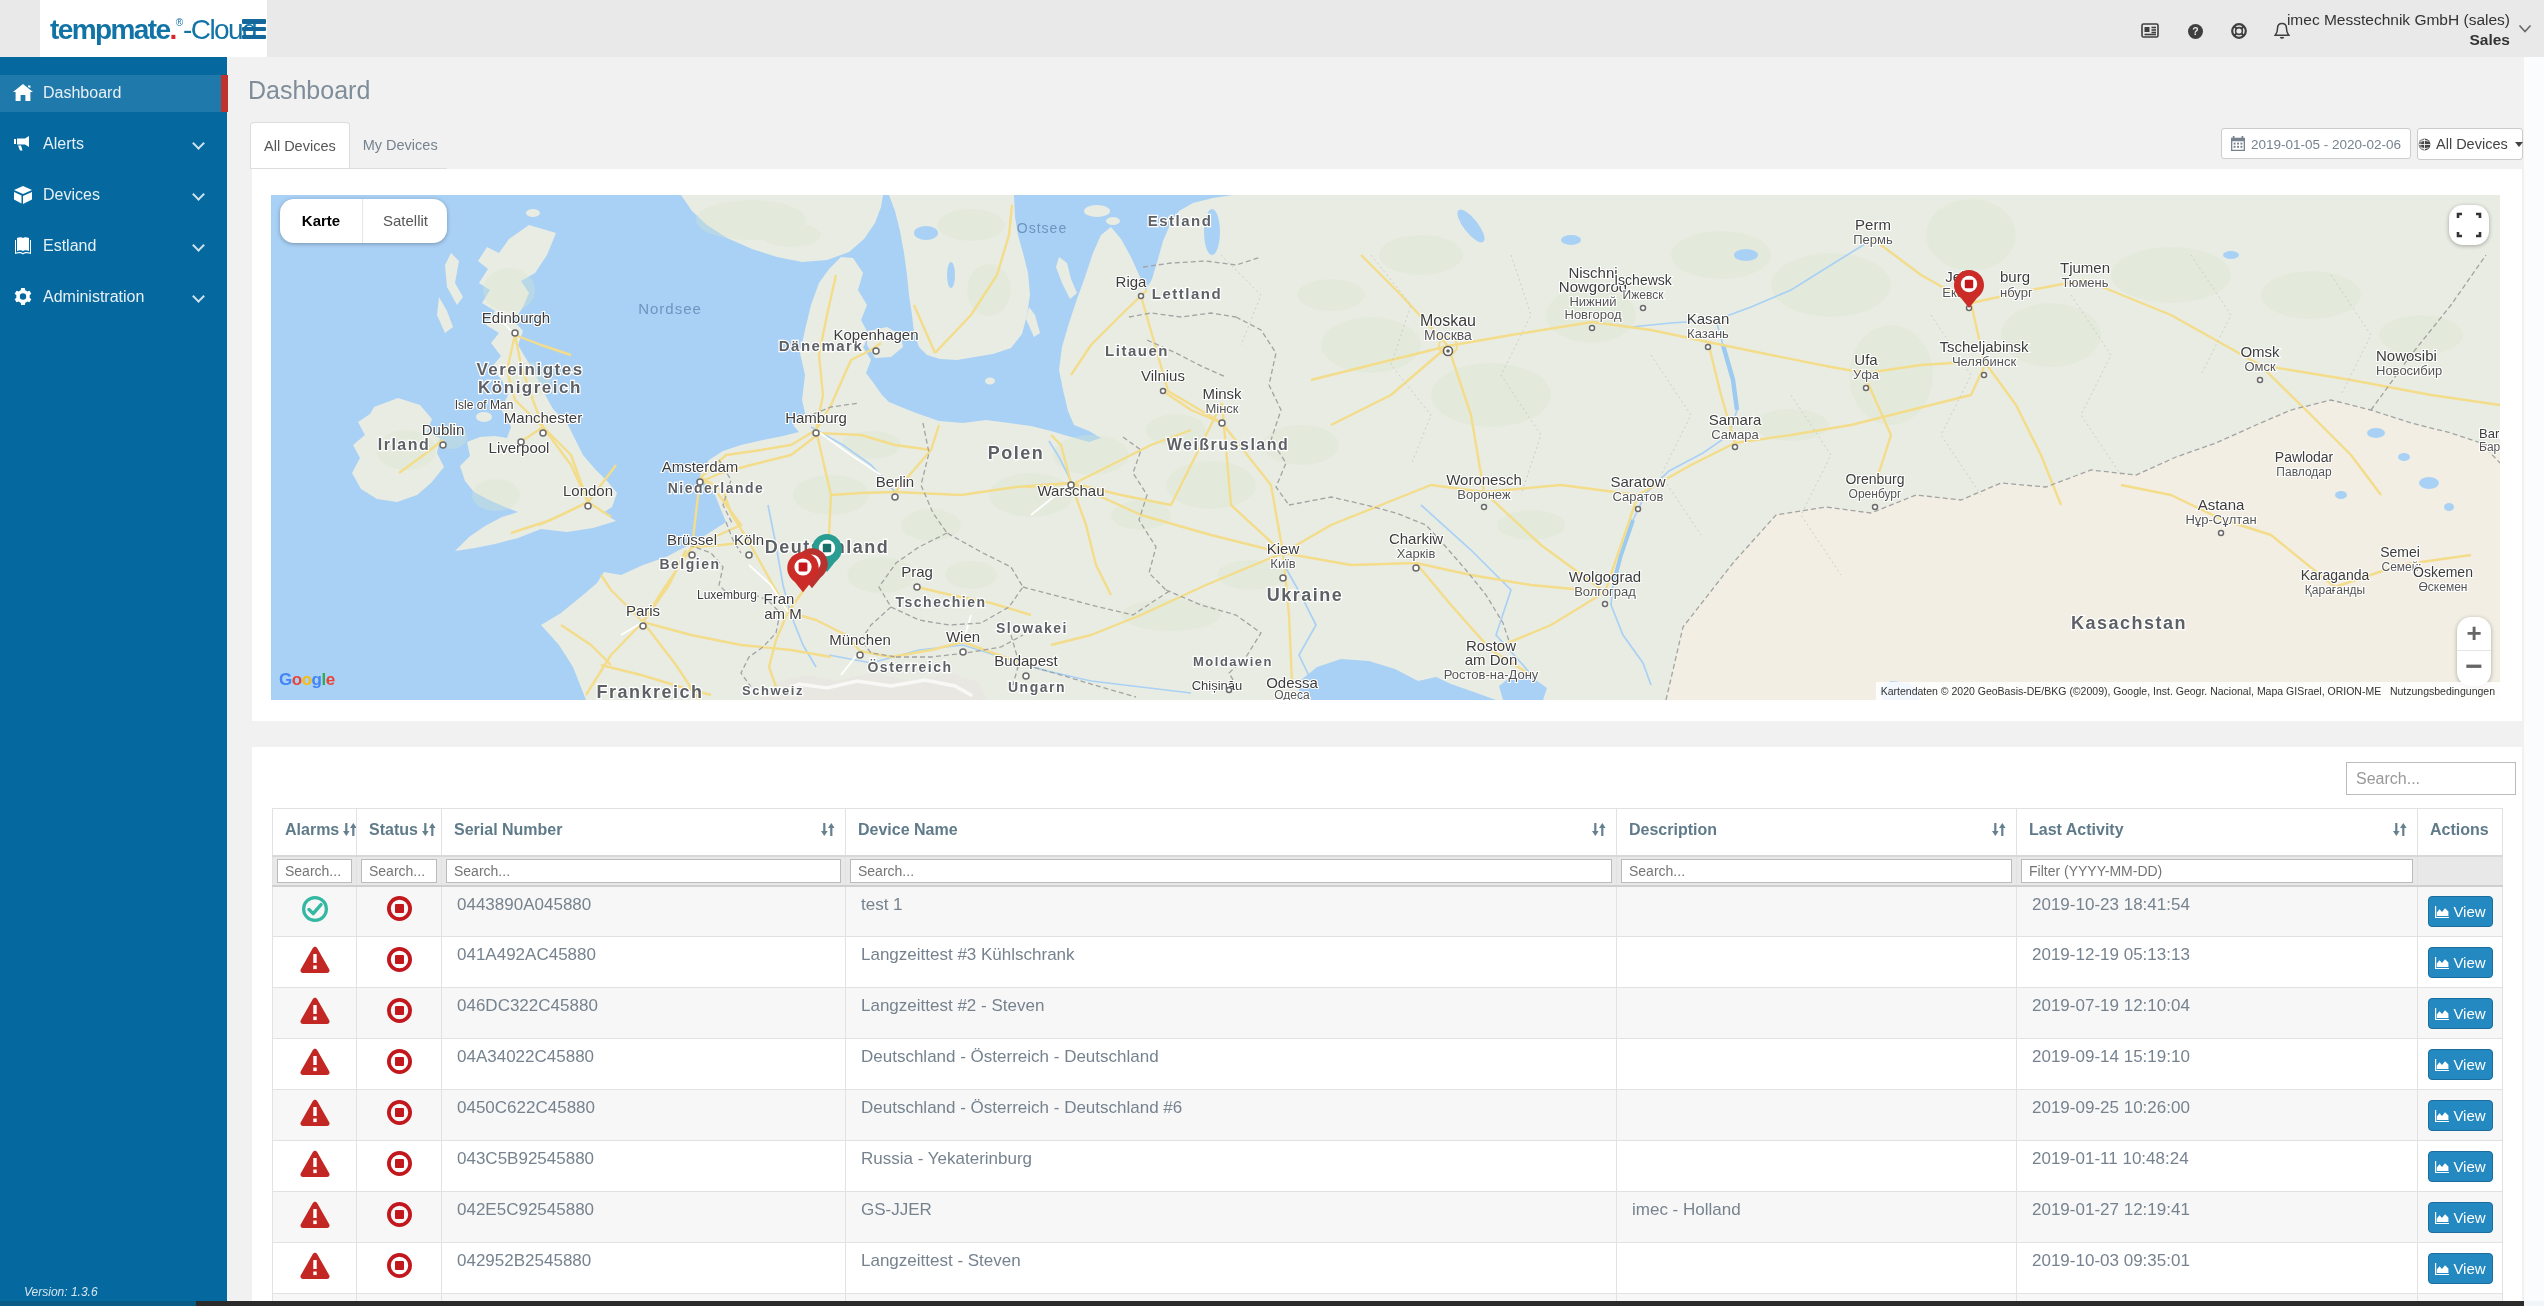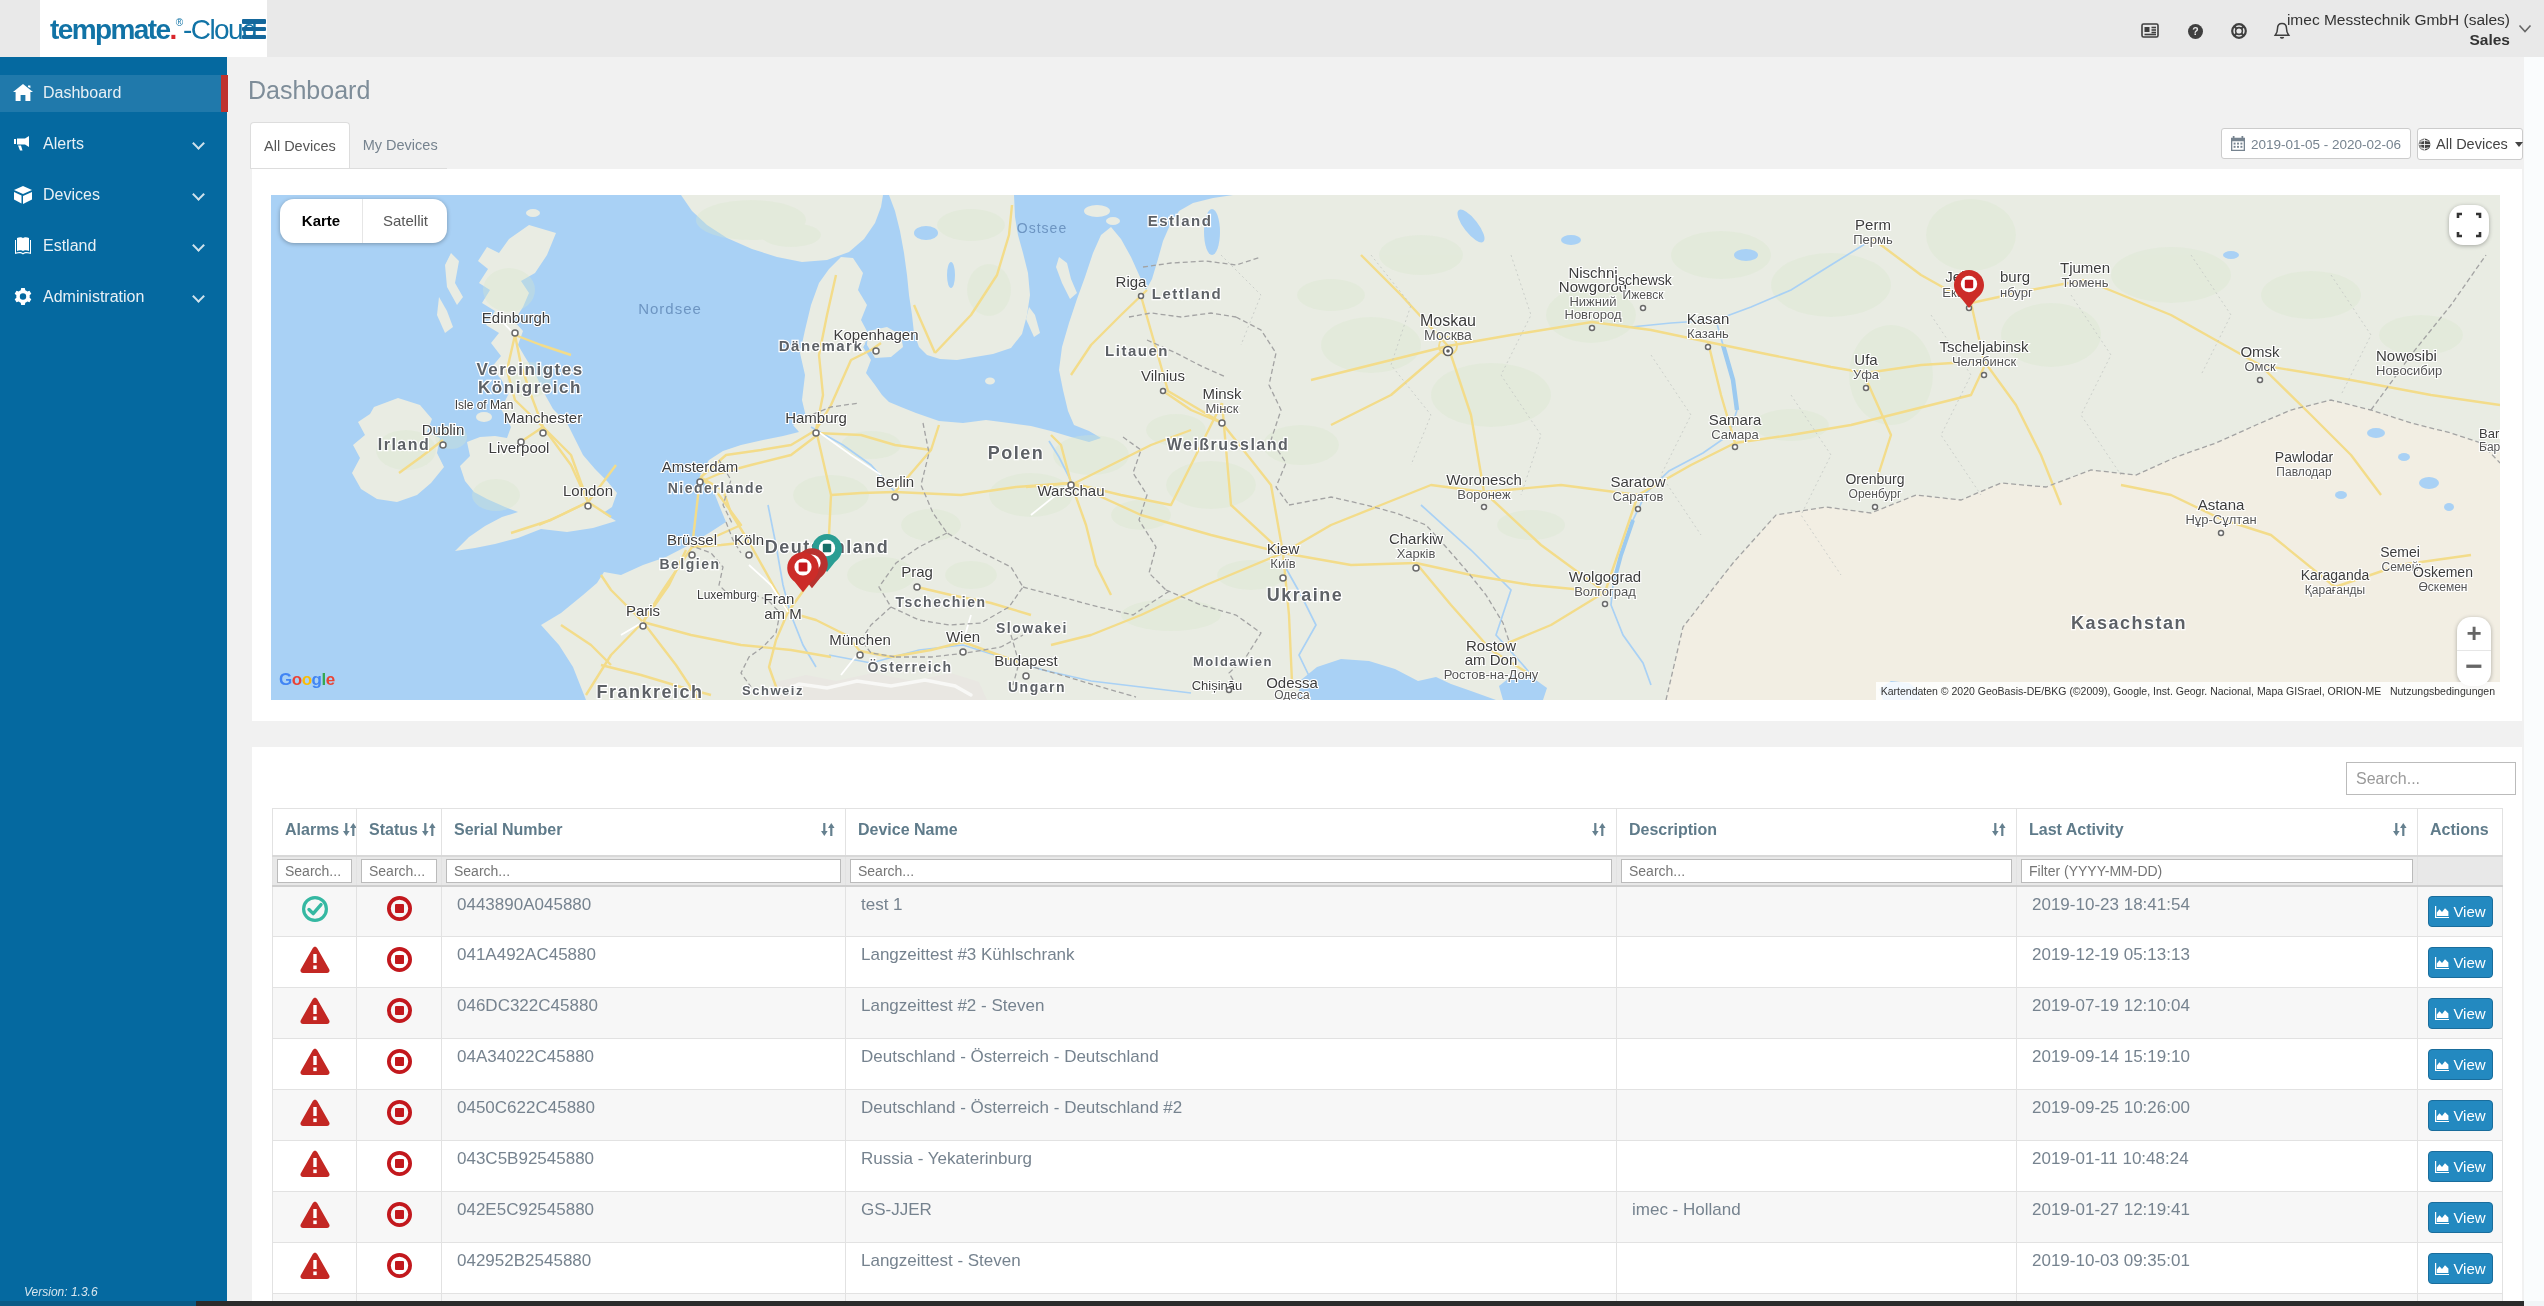--- a/index.html
+++ b/index.html
@@ -758,21 +758,21 @@
             <td class="cic"><svg width="30" height="27" viewBox="0 0 30 27">
                 <path d="M15 0.8 C16 0.8 16.8 1.4 17.3 2.3 L29.2 23.2 C30.2 25 29 27 27 27 L3 27 C1 27 -0.2 25 0.8 23.2 L12.7 2.3 C13.2 1.4 14 0.8 15 0.8 Z" fill="#c32723"></path>
                 <rect x="13.3" y="8" width="3.4" height="9" fill="#fff"></rect>
                 <rect x="13.3" y="19.5" width="3.4" height="3.6" fill="#fff"></rect>
               </svg></td>
             <td class="cic"><svg width="25" height="25" viewBox="0 0 25 25">
                 <circle cx="12.5" cy="12.5" r="10.6" fill="none" stroke="#c2181d" stroke-width="3.8"></circle>
                 <rect x="8" y="8" width="9" height="9" rx="1" fill="#c2181d"></rect>
               </svg></td>
             <td>0450C622C45880</td>
-            <td>Deutschland - Österreich - Deutschland #2</td>
+            <td>Deutschland - Österreich - Deutschland #6</td>
             <td></td>
             <td>2019-09-25 10:26:00</td>
             <td style="text-align:center;vertical-align:middle;padding:0"><span class="viewbtn"><svg width="15" height="13" viewBox="0 0 15 13" fill="#fff">
                   <path d="M1 0 L1 12 L15 12 L15 11 L2.2 11 L2.2 0 Z"></path>
                   <path d="M2.8 10 L2.8 6.5 L5.5 3.2 L8 6 L11 2.2 L14.4 5.6 L14.4 10 Z"></path>
                 </svg>View</span></td>
           </tr>
 <tr class="even">
             <td class="cic"><svg width="30" height="27" viewBox="0 0 30 27">
                 <path d="M15 0.8 C16 0.8 16.8 1.4 17.3 2.3 L29.2 23.2 C30.2 25 29 27 27 27 L3 27 C1 27 -0.2 25 0.8 23.2 L12.7 2.3 C13.2 1.4 14 0.8 15 0.8 Z" fill="#c32723"></path>

